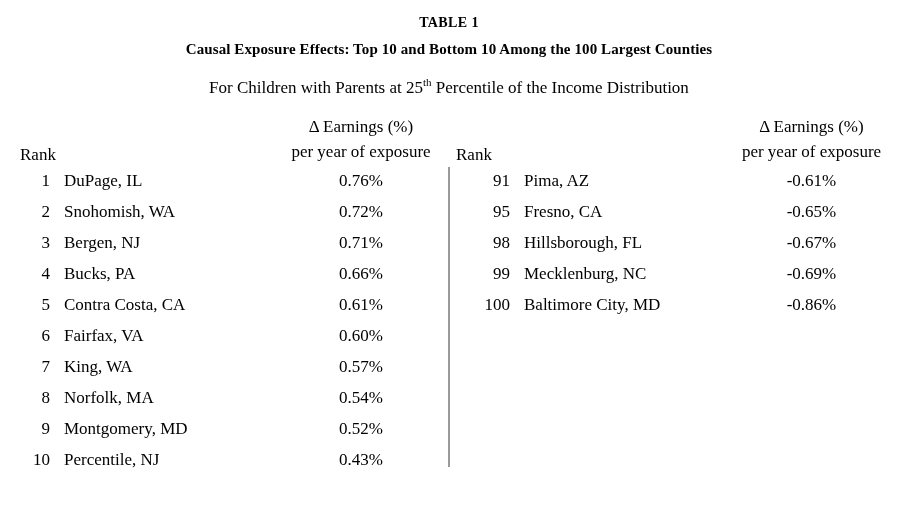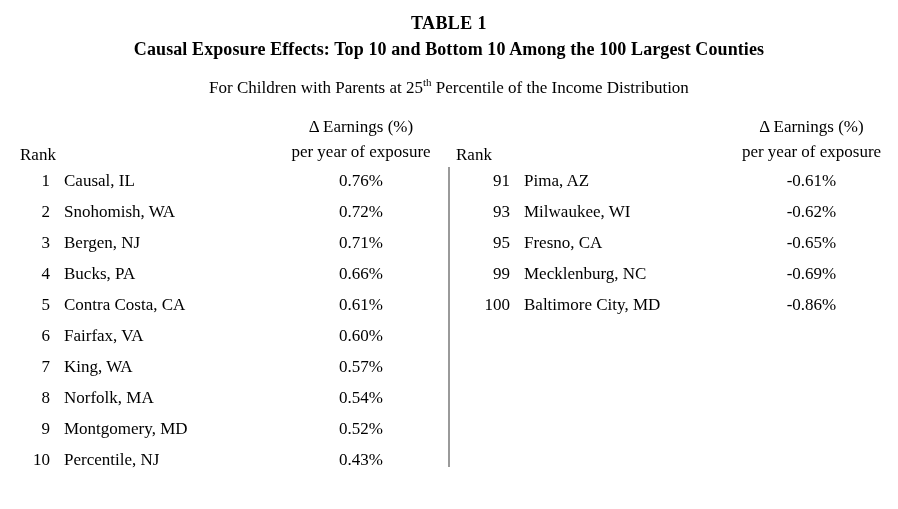--- a/index.html
+++ b/index.html
@@ -19,27 +19,27 @@
     width: 898px;
     height: 509px;
     box-sizing: border-box;
     padding: 10px 14px 0 14px;
   }
   .title-block {
     text-align: center;
     margin: 0;
   }
   .title-line-1 {
-    font-size: 18px;
+    font-size: 14px;
     font-weight: bold;
     letter-spacing: 0.4px;
     line-height: 26px;
   }
   .title-line-2 {
-    font-size: 18px;
+    font-size: 15px;
     font-weight: bold;
     line-height: 26px;
     letter-spacing: 0.1px;
   }
   .title-line-3 {
     font-size: 17px;
     font-weight: normal;
     line-height: 26px;
     margin-top: 13px;
   }
@@ -136,21 +136,21 @@
             <th class="hdr-rank" colspan="2">Rank</th>
             <th class="hdr-val">
               <span class="l1">Δ Earnings (%)</span>
               <span class="l2">per year of exposure</span>
             </th>
           </tr>
         </thead>
         <tbody>
           <tr>
             <td class="rank">1</td>
-            <td class="name">Causal, IL</td>
+            <td class="name">DuPage, IL</td>
             <td class="val">0.76%</td>
           </tr>
           <tr>
             <td class="rank">2</td>
             <td class="name">Snohomish, WA</td>
             <td class="val">0.72%</td>
           </tr>
           <tr>
             <td class="rank">3</td>
             <td class="name">Bergen, NJ</td>
@@ -208,30 +208,30 @@
             </th>
           </tr>
         </thead>
         <tbody>
           <tr>
             <td class="rank">91</td>
             <td class="name">Pima, AZ</td>
             <td class="val">-0.61%</td>
           </tr>
           <tr>
-            <td class="rank">93</td>
-            <td class="name">Milwaukee, WI</td>
-            <td class="val">-0.62%</td>
-          </tr>
-          <tr>
             <td class="rank">95</td>
             <td class="name">Fresno, CA</td>
             <td class="val">-0.65%</td>
           </tr>
           <tr>
+            <td class="rank">98</td>
+            <td class="name">Hillsborough, FL</td>
+            <td class="val">-0.67%</td>
+          </tr>
+          <tr>
             <td class="rank">99</td>
             <td class="name">Mecklenburg, NC</td>
             <td class="val">-0.69%</td>
           </tr>
           <tr>
             <td class="rank">100</td>
             <td class="name">Baltimore City, MD</td>
             <td class="val">-0.86%</td>
           </tr>
         </tbody>

